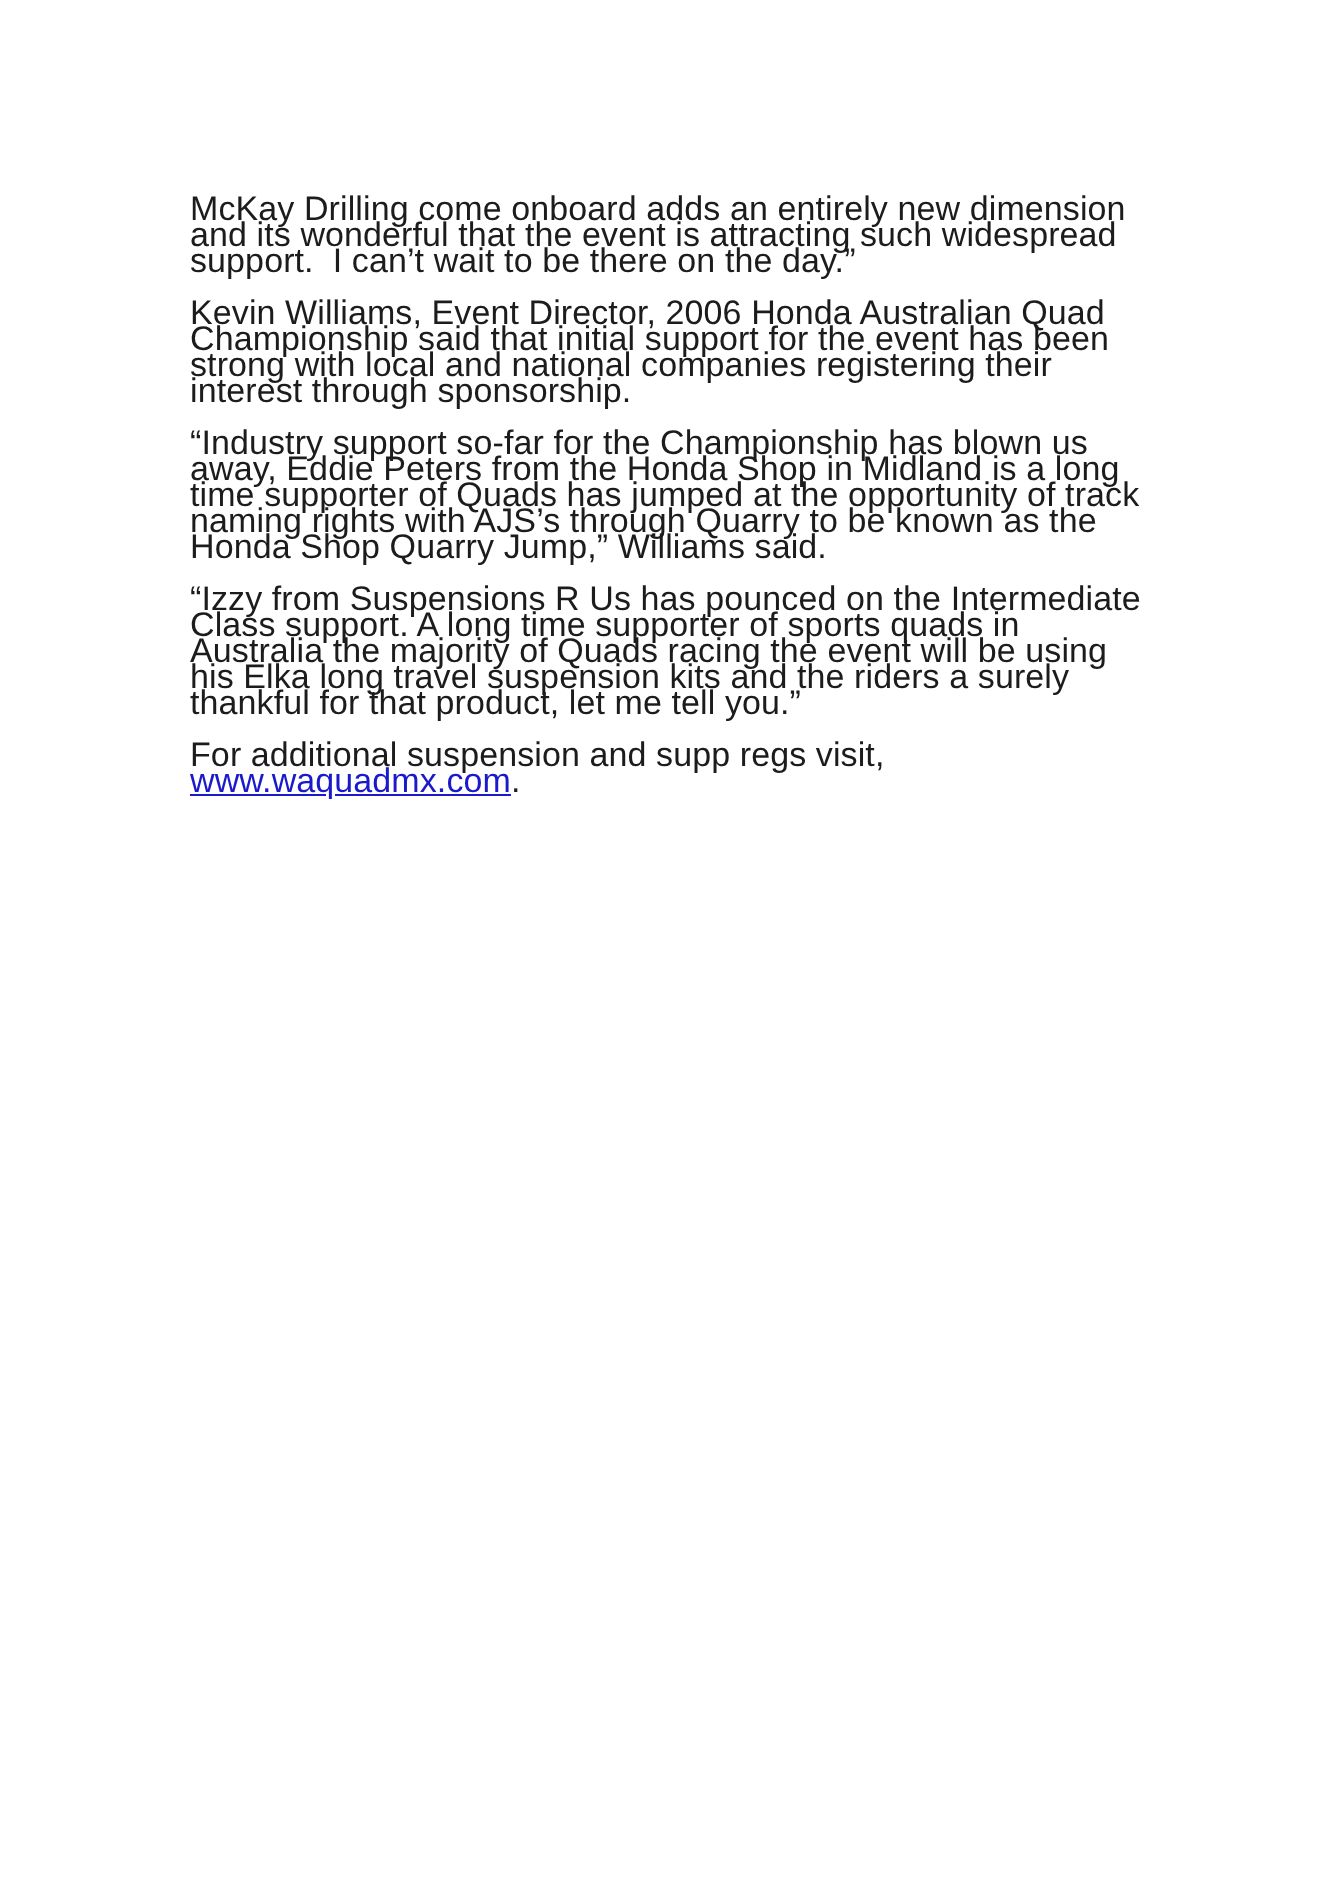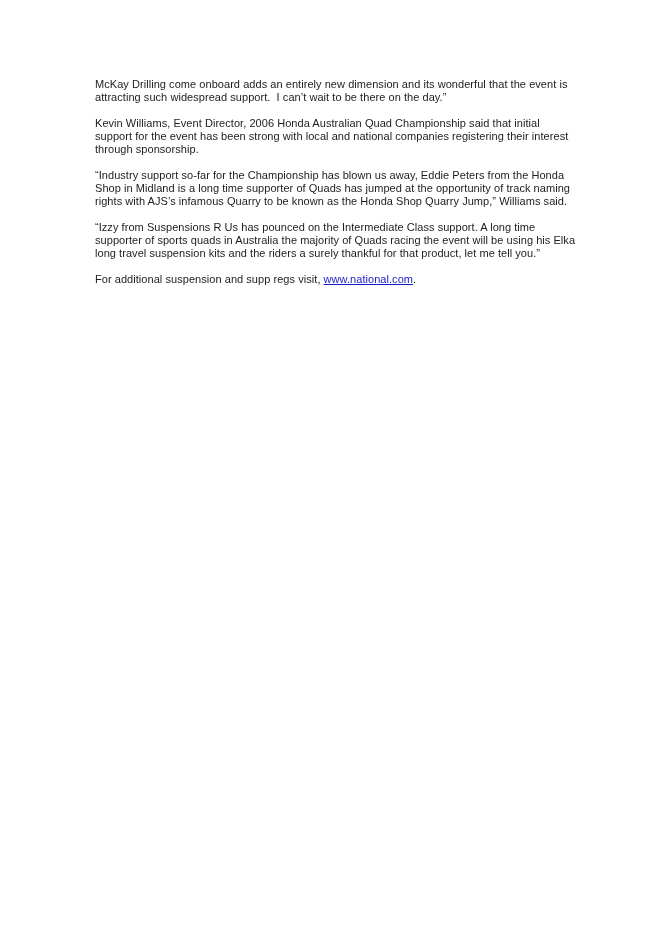--- a/index.html
+++ b/index.html
@@ -11,24 +11,24 @@
     position: relative;
     width: 671px;
     height: 947px;
     background: #ffffff;
     overflow: hidden;
     font-family: "Liberation Sans", "DejaVu Sans", sans-serif;
   }
   .content {
     position: absolute;
     left: 95px;
-    top: 78px;
+    top: 98px;
     width: 484px;
     color: #1c1c1c;
-    font-size: 11px;
+    font-size: 17px;
     line-height: 13px;
     letter-spacing: 0.05px;
   }
   .content p {
     margin: 0 0 13px 0;
     white-space: pre-wrap;
   }
   .content p:last-child {
     margin-bottom: 0;
   }
@@ -38,17 +38,17 @@
     cursor: pointer;
   }
 </style>
 </head>
 <body>
 
 <div class="page">
   <div class="content">
     <p>McKay Drilling come onboard adds an entirely new dimension and its wonderful that the event is attracting such widespread support.  I can’t wait to be there on the day.”</p>
     <p>Kevin Williams, Event Director, 2006 Honda Australian Quad Championship said that initial support for the event has been strong with local and national companies registering their interest through sponsorship.</p>
-    <p>“Industry support so-far for the Championship has blown us away, Eddie Peters from the Honda Shop in Midland is a long time supporter of Quads has jumped at the opportunity of track naming rights with AJS’s infamous Quarry to be known as the Honda Shop Quarry Jump,” Williams said.</p>
+    <p>“Industry support so-far for the Championship has blown us away, Eddie Peters from the Honda Shop in Midland is a long time supporter of Quads has jumped at the opportunity of track naming rights with AJS’s through Quarry to be known as the Honda Shop Quarry Jump,” Williams said.</p>
     <p>“Izzy from Suspensions R Us has pounced on the Intermediate Class support. A long time supporter of sports quads in Australia the majority of Quads racing the event will be using his Elka long travel suspension kits and the riders a surely thankful for that product, let me tell you.”</p>
-    <p><span>For additional suspension and supp regs visit, </span><a class="link" href="#">www.national.com</a><span>.</span></p>
+    <p><span>For additional suspension and supp regs visit, </span><a class="link" href="#">www.waquadmx.com</a><span>.</span></p>
   </div>
 </div>
 
 </body></html>

